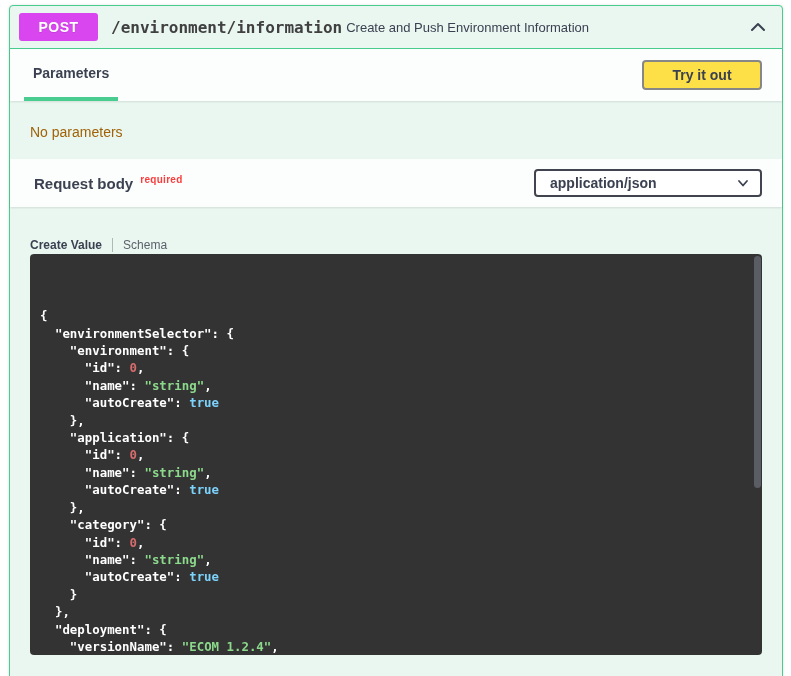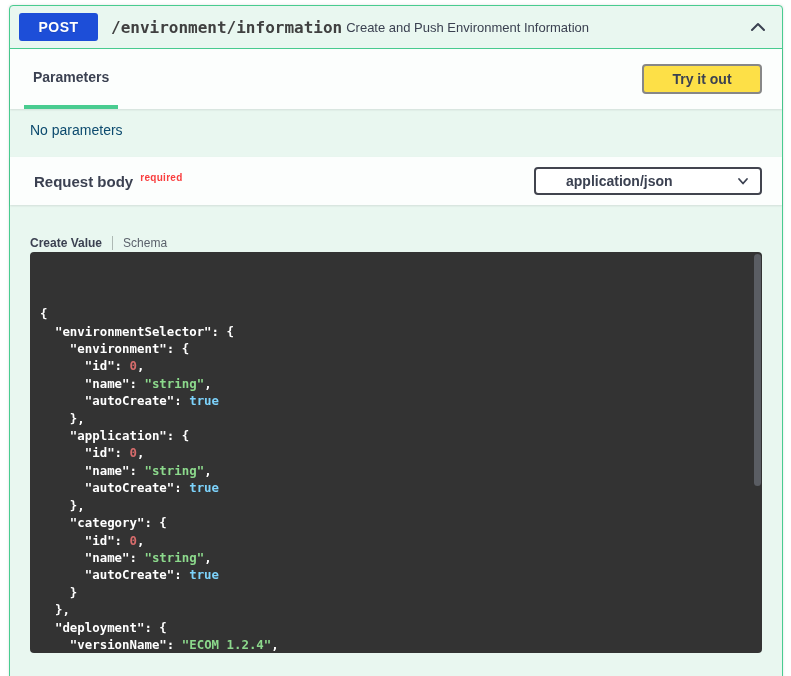--- a/index.html
+++ b/index.html
@@ -22,72 +22,72 @@
   
   .summary {
     display: flex; align-items: center;
     height: 43px;
     padding: 0 14px 0 9px;
     border-bottom: 1px solid #49cc90;
     cursor: pointer;
   }
   .method-badge {
     width: 79px; height: 28px;
-    background: #1d4ed8; color: #fff;
+    background: #d946ef; color: #fff;
     font-weight: bold; font-size: 14px; letter-spacing: .5px;
     border-radius: 3px;
     display: flex; align-items: center; justify-content: center;
     text-shadow: 0 1px 0 rgba(0,0,0,.1);
     flex: none;
   }
   .path {
     margin-left: 13px;
     font-family: "DejaVu Sans Mono", monospace;
     font-weight: bold; font-size: 16px;
     color: #404040; white-space: nowrap;
   }
   .desc { margin-left: 4px; font-size: 13px; color: #3b4151; white-space: nowrap; }
   .chev-up { margin-left: auto; display: flex; align-items: center; }
   
   .sec-head {
     display: flex; align-items: center;
     background: rgba(255,255,255,.85);
     box-shadow: 0 1px 2px rgba(0,0,0,.1);
   }
-  .sec-params { height: 60px; padding-right: 20px; }
+  .sec-params { height: 52px; padding-right: 20px; }
   .tab-param {
     margin-left: 14px; padding: 0 9px;
     height: 100%;
     display: flex; align-items: center;
     border-bottom: 4px solid #49cc90;
     font-weight: bold; font-size: 14px; color: #3b4151;
   }
   .btn-tryout {
     margin-left: auto;
     width: 120px; height: 30px;
     background: #fde047;
     border: 2px solid #878787; border-radius: 4px;
     font-family: "Liberation Sans", sans-serif;
     font-weight: bold; font-size: 14px; color: #3b4151;
     cursor: pointer;
   }
-  .no-params { padding: 13px 20px 19px; font-size: 14px; color: #0c4a6e; }
+  .no-params { padding: 23px 20px 19px; font-size: 14px; color: #a16207; }
   .sec-reqbody { height: 48px; padding: 0 20px; }
   .reqbody-title { margin: 4px; font-size: 15px; font-weight: bold; color: #3b4151; }
   .required-label {
     font-size: 10px; font-weight: bold; color: #f93e3e;
     position: relative; top: -6px; margin-left: 7px; letter-spacing: .3px;
   }
   .select-wrap {
     margin-left: auto;
     width: 228px; height: 28px;
     background: #fff;
     border: 2px solid #41444e; border-radius: 4px;
     display: flex; align-items: center;
-    padding: 0 10px 0 30px;
+    padding: 0 10px 0 14px;
     font-weight: bold; font-size: 14px; color: #3b4151;
     cursor: pointer;
   }
   .chev-down { margin-left: auto; display: flex; align-items: center; }
   
   .model-box { padding: 30px 20px 0; }
   .tabs {
     display: flex; align-items: center;
     height: 16px; margin: 0 0 0 0; font-size: 12px;
   }

